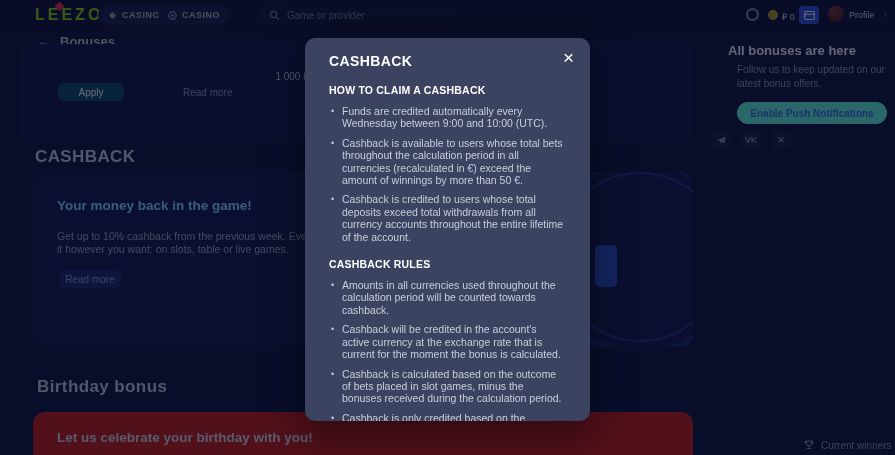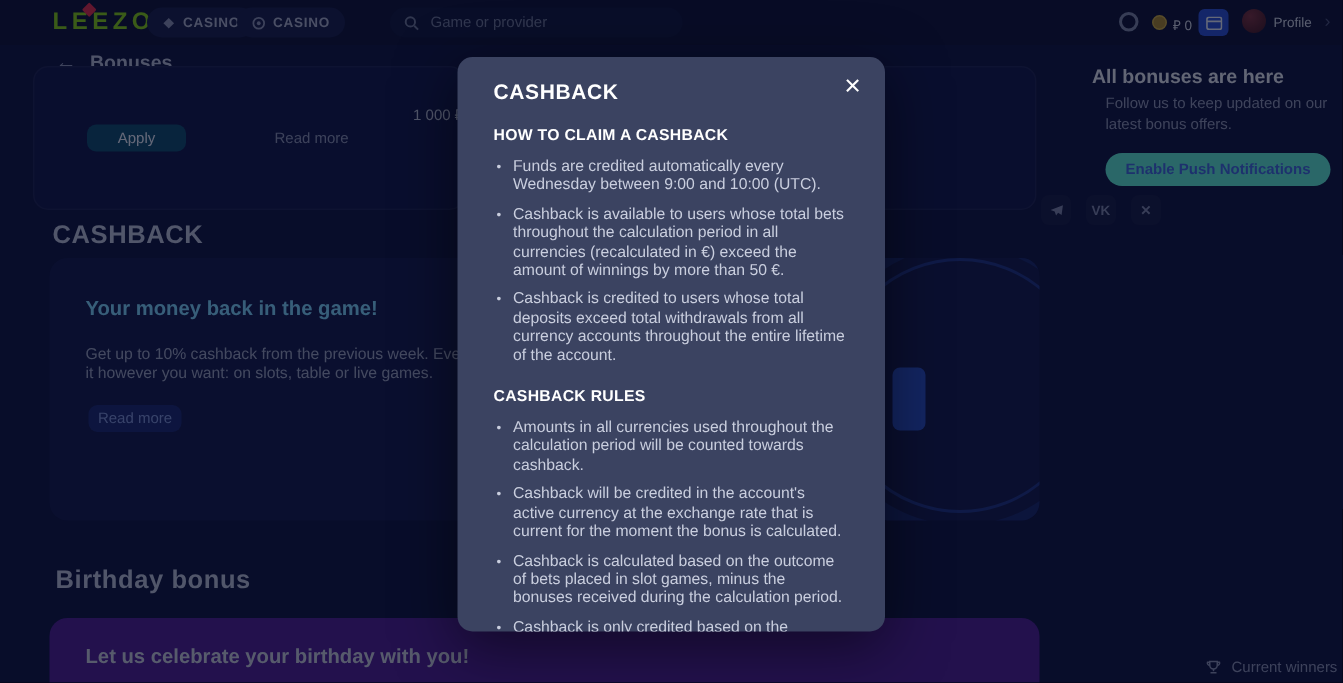--- a/index.html
+++ b/index.html
@@ -54,21 +54,21 @@
   .readmore-ghost { position:absolute; left:160px; top:42px; font-size:10px; color:#8a92b5; cursor:pointer; }
   .bonus-card2-edge { position:absolute; left:311px; top:44px; width:380px; height:96px;
                 border-radius:10px; background:#10174a; border:1px solid rgba(255,255,255,0.05); }
 
   .side-panel-title { position:absolute; left:728px; top:43px; font-size:13px; font-weight:bold; color:#e2e6f2; }
   .side-panel-sub { position:absolute; left:737px; top:63px; width:150px; font-size:10px;
                     line-height:1.35; color:#8d95b5; }
   .push-btn { position:absolute; left:737px; top:102px; width:150px; height:22px; border-radius:11px;
               background:#5eead4; color:#3f6ae0; font-size:10px; font-weight:bold;
               display:flex; align-items:center; justify-content:center; cursor:pointer; }
-  .social-row { position:absolute; left:694px; top:130px; display:flex; gap:10px; }
+  .social-row { position:absolute; left:711px; top:130px; display:flex; gap:10px; }
   .social-btn { width:20px; height:20px; border-radius:5px; background:#141b45; color:#7e87ad;
                 display:flex; align-items:center; justify-content:center; font-size:9px;
                 font-weight:bold; cursor:pointer; }
 
   .section-title { position:absolute; font-size:17px; font-weight:bold; color:#b9c0d8; letter-spacing:.4px; }
   .cashback-title { left:35px; top:147px; }
   .birthday-title { left:37px; top:377px; }
 
   .banner-card { position:absolute; left:33px; top:172px; width:660px; height:175px;
                  border-radius:12px; background:#121a4d; overflow:hidden; }
@@ -81,21 +81,21 @@
                      background:rgba(42,80,215,0.28); color:#7e93d8; font-size:10px;
                      display:flex; align-items:center; justify-content:center; cursor:pointer; }
   .decor-ring1 { position:absolute; left:522px; top:0px; width:170px; height:170px; border-radius:50%;
                  border:2px solid rgba(45,85,205,0.45); }
   .decor-ring2 { position:absolute; left:505px; top:-18px; width:206px; height:206px; border-radius:50%;
                  border:10px solid rgba(35,70,185,0.30); }
   .decor-chip { position:absolute; left:562px; top:73px; width:22px; height:42px; border-radius:5px;
                 background:#2a56d8; opacity:.85; }
 
   .birthday-card { position:absolute; left:33px; top:412px; width:660px; height:43px;
-                   border-radius:12px 12px 0 0; background:#4c1d95; }
+                   border-radius:12px 12px 0 0; background:#b91c1c; }
   .birthday-head { position:absolute; left:24px; top:18px; font-size:13.5px; font-weight:bold; color:#c8cede; }
 
   .current-winners { position:absolute; left:803px; top:439px; display:flex; align-items:center;
                      gap:6px; font-size:10px; color:#8a92b5; cursor:pointer; }
 
   
   .overlay { position:absolute; inset:0; background:rgba(5,9,26,0.58); z-index:10; }
   .modal { position:absolute; left:305px; top:38px; width:285px; height:383px; z-index:20;
            background:#3b4361; border-radius:10px; padding:15px 24px 12px 24px;
            box-shadow:0 10px 40px rgba(0,0,0,0.5); overflow:hidden; }

